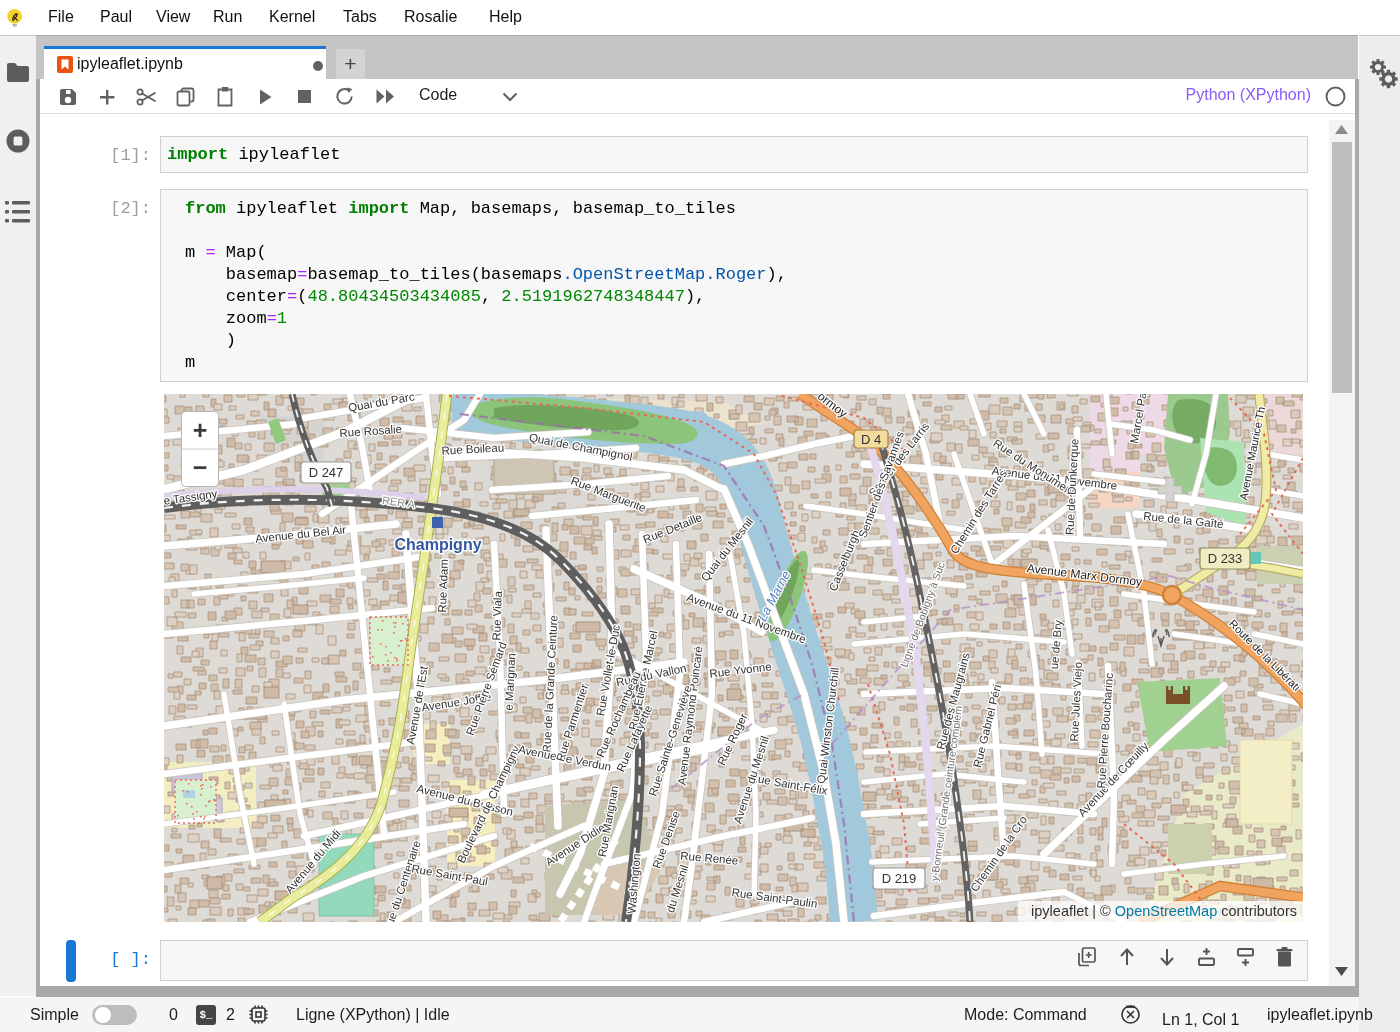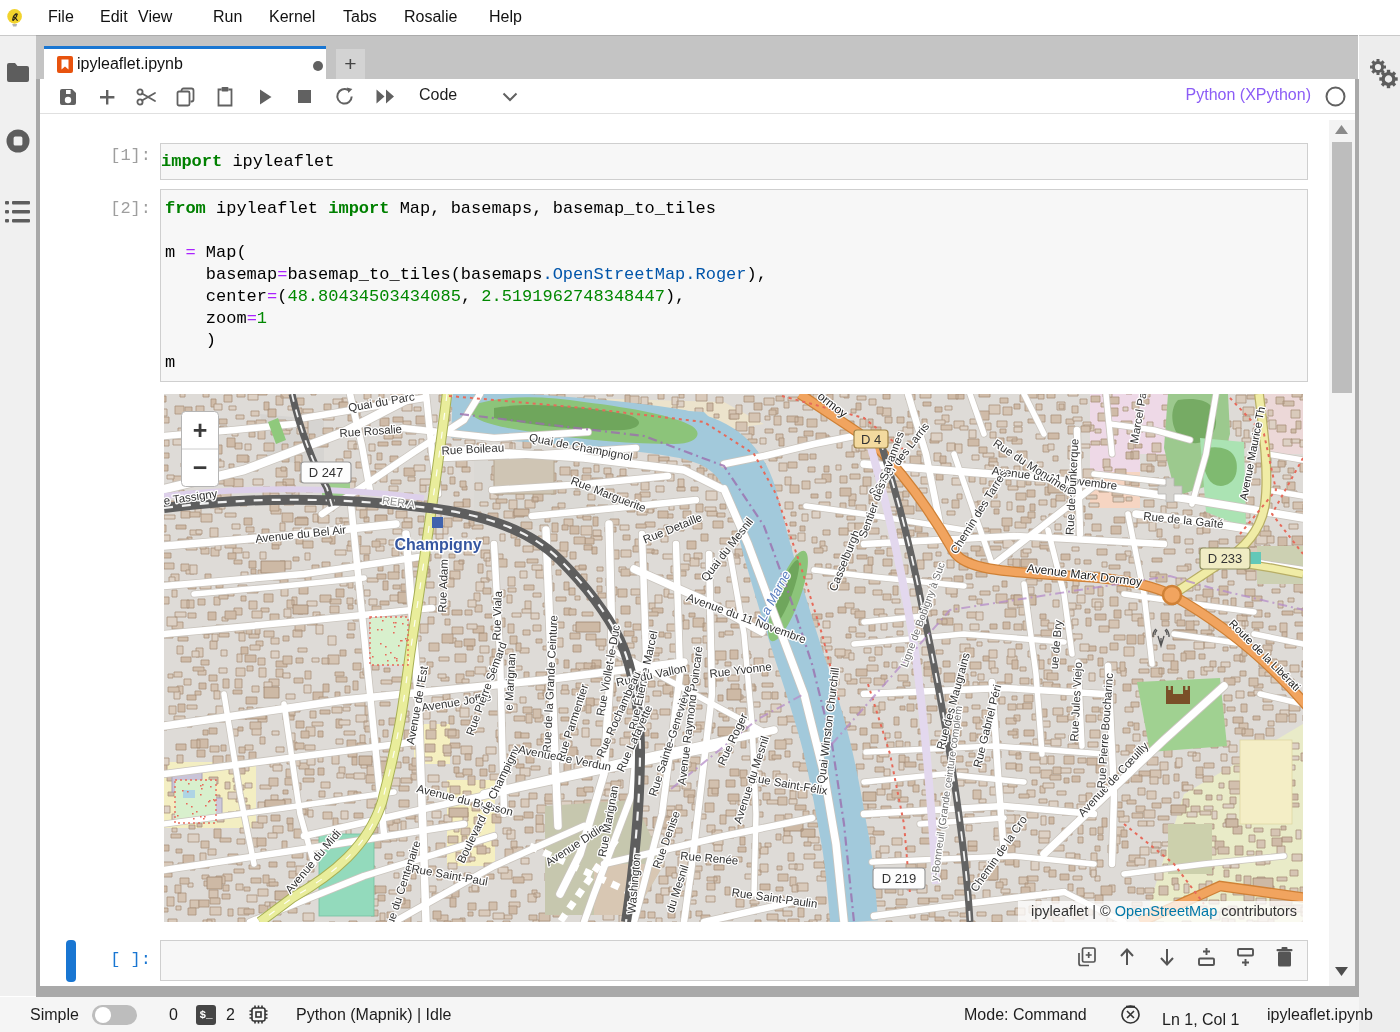--- a/index.html
+++ b/index.html
@@ -25,22 +25,22 @@
 .p { color:#0055aa; }
 svg.icon { display:block; }
 </style></head><body>
 <div id="menubar" class="abs">
 <svg class="abs" style="left:7px;top:9px" width="16" height="18" viewBox="0 0 16 18">
       <circle cx="7.6" cy="7.4" r="7.3" fill="#f2d32c"></circle>
       <path d="M5.2 15 h5 l-0.9 2.4 h-3.2 z" fill="#b5b5b5"></path>
       <path d="M5.6 11.2 C6.1 7.6 7 5.8 8.8 4.9 M8.8 4.9 c1.1-0.5 1.9 0.3 1.2 1 c-0.6 0.7-1.7 0.2-1.2-1 M6.4 7.4 c1.5 1.1 2.8 1.9 3.9 4 M9.8 7 c-1.1 1.8-2.1 3-3.5 4.3" stroke="#26211b" stroke-width="1.1" fill="none" stroke-linecap="round"></path>
     </svg>
 <span class="mitem" style="left:48px">File</span>
-<span class="mitem" style="left:100px">Edit</span>
-<span class="mitem" style="left:138px">View</span>
+<span class="mitem" style="left:100px">Paul</span>
+<span class="mitem" style="left:156px">View</span>
 <span class="mitem" style="left:213px">Run</span>
 <span class="mitem" style="left:269px">Kernel</span>
 <span class="mitem" style="left:343px">Tabs</span>
 <span class="mitem" style="left:404px">Rosalie</span>
 <span class="mitem" style="left:489px">Help</span>
 </div>
 <div id="sidebar" class="abs">
 <svg class="icon abs" style="left:6px;top:26px" width="24" height="22" viewBox="0 0 24 22">
       <path d="M1 3 a2 2 0 0 1 2-2 h6 l2.5 3 H21 a2 2 0 0 1 2 2 v12 a2 2 0 0 1-2 2 H3 a2 2 0 0 1-2-2 Z" fill="#5d5d5d"></path>
     </svg>
@@ -117,25 +117,25 @@
 <svg class="icon abs" style="left:462px;top:13px" width="16" height="10" viewBox="0 0 16 10">
       <path d="M1.5 1.5 L8 8 L14.5 1.5" fill="none" stroke="#616161" stroke-width="2"></path>
     </svg>
 <span class="abs" style="right:47px;top:7px;font-size:16px;color:#8b5cf6">Python (XPython)</span>
 <svg class="icon abs" style="left:1285px;top:7px" width="21" height="21" viewBox="0 0 21 21">
       <circle cx="10.5" cy="10.5" r="9" fill="none" stroke="#616161" stroke-width="2"></circle>
     </svg>
 </div>
 <div id="content" class="abs">
 <div class="prompt" style="top:30px">[1]:</div>
-<div class="cellbox" style="top:28px;height:37px;padding:7px 0 0 0">
+<div class="cellbox" style="top:21px;height:37px;padding:7px 0 0 6px">
       <pre class="code"><span class="k">import</span> ipyleaflet</pre>
     </div>
 <div class="prompt" style="top:83px">[2]:</div>
-<div class="cellbox" style="top:74px;height:193px;padding:8px 0 0 4px">
+<div class="cellbox" style="top:74px;height:193px;padding:8px 0 0 24px">
       <pre class="code"><span class="k">from</span> ipyleaflet <span class="k">import</span> Map, basemaps, basemap_to_tiles
 
 m <span class="o">=</span> Map(
     basemap<span class="o">=</span>basemap_to_tiles(basemaps<span class="p">.OpenStreetMap.Roger</span>),
     center<span class="o">=</span>(<span class="n">48.80434503434085</span>, <span class="n">2.5191962748348447</span>),
     zoom<span class="o">=</span><span class="n">1</span>
     )
 m</pre>
     </div>
 <div class="abs" style="left:124px;top:279px;width:1139px;height:528px">
@@ -582,21 +582,21 @@
 <span class="abs" style="left:169px;top:9px">0</span>
 <div class="abs" style="left:196px;top:8px;width:20px;height:20px;background:#454545;border-radius:3px;color:#fff;font-size:11px;font-weight:bold;font-family:'Liberation Mono',monospace;text-align:center;line-height:20px">$_</div>
 <span class="abs" style="left:226px;top:9px">2</span>
 <svg class="icon abs" style="left:248px;top:7px" width="21" height="21" viewBox="0 0 21 21">
       <g fill="none" stroke="#333" stroke-width="1.6">
         <rect x="4" y="4" width="13" height="13" rx="2"></rect>
         <rect x="8" y="8" width="5" height="5"></rect>
         <path d="M7 4 V1.5 M10.5 4 V1.5 M14 4 V1.5 M7 19.5 V17 M10.5 19.5 V17 M14 19.5 V17 M4 7 H1.5 M4 10.5 H1.5 M4 14 H1.5 M19.5 7 H17 M19.5 10.5 H17 M19.5 14 H17"></path>
       </g>
     </svg>
-<span class="abs" style="left:296px;top:9px">Python (Mapnik) | Idle</span>
+<span class="abs" style="left:296px;top:9px">Ligne (XPython) | Idle</span>
 <span class="abs" style="left:964px;top:9px">Mode: Command</span>
 <svg class="icon abs" style="left:1120px;top:7px" width="21" height="21" viewBox="0 0 21 21">
       <g fill="none" stroke="#333" stroke-width="1.6">
         <circle cx="10.5" cy="10.5" r="8.5"></circle>
         <path d="M7 7 L14 14 M14 7 L7 14"></path>
         <path d="M6 2.8 H15" stroke-width="2.2"></path>
       </g>
     </svg>
 <span class="abs" style="left:1162px;top:14px">Ln 1, Col 1</span>
 <span class="abs" style="left:1267px;top:9px">ipyleaflet.ipynb</span>

